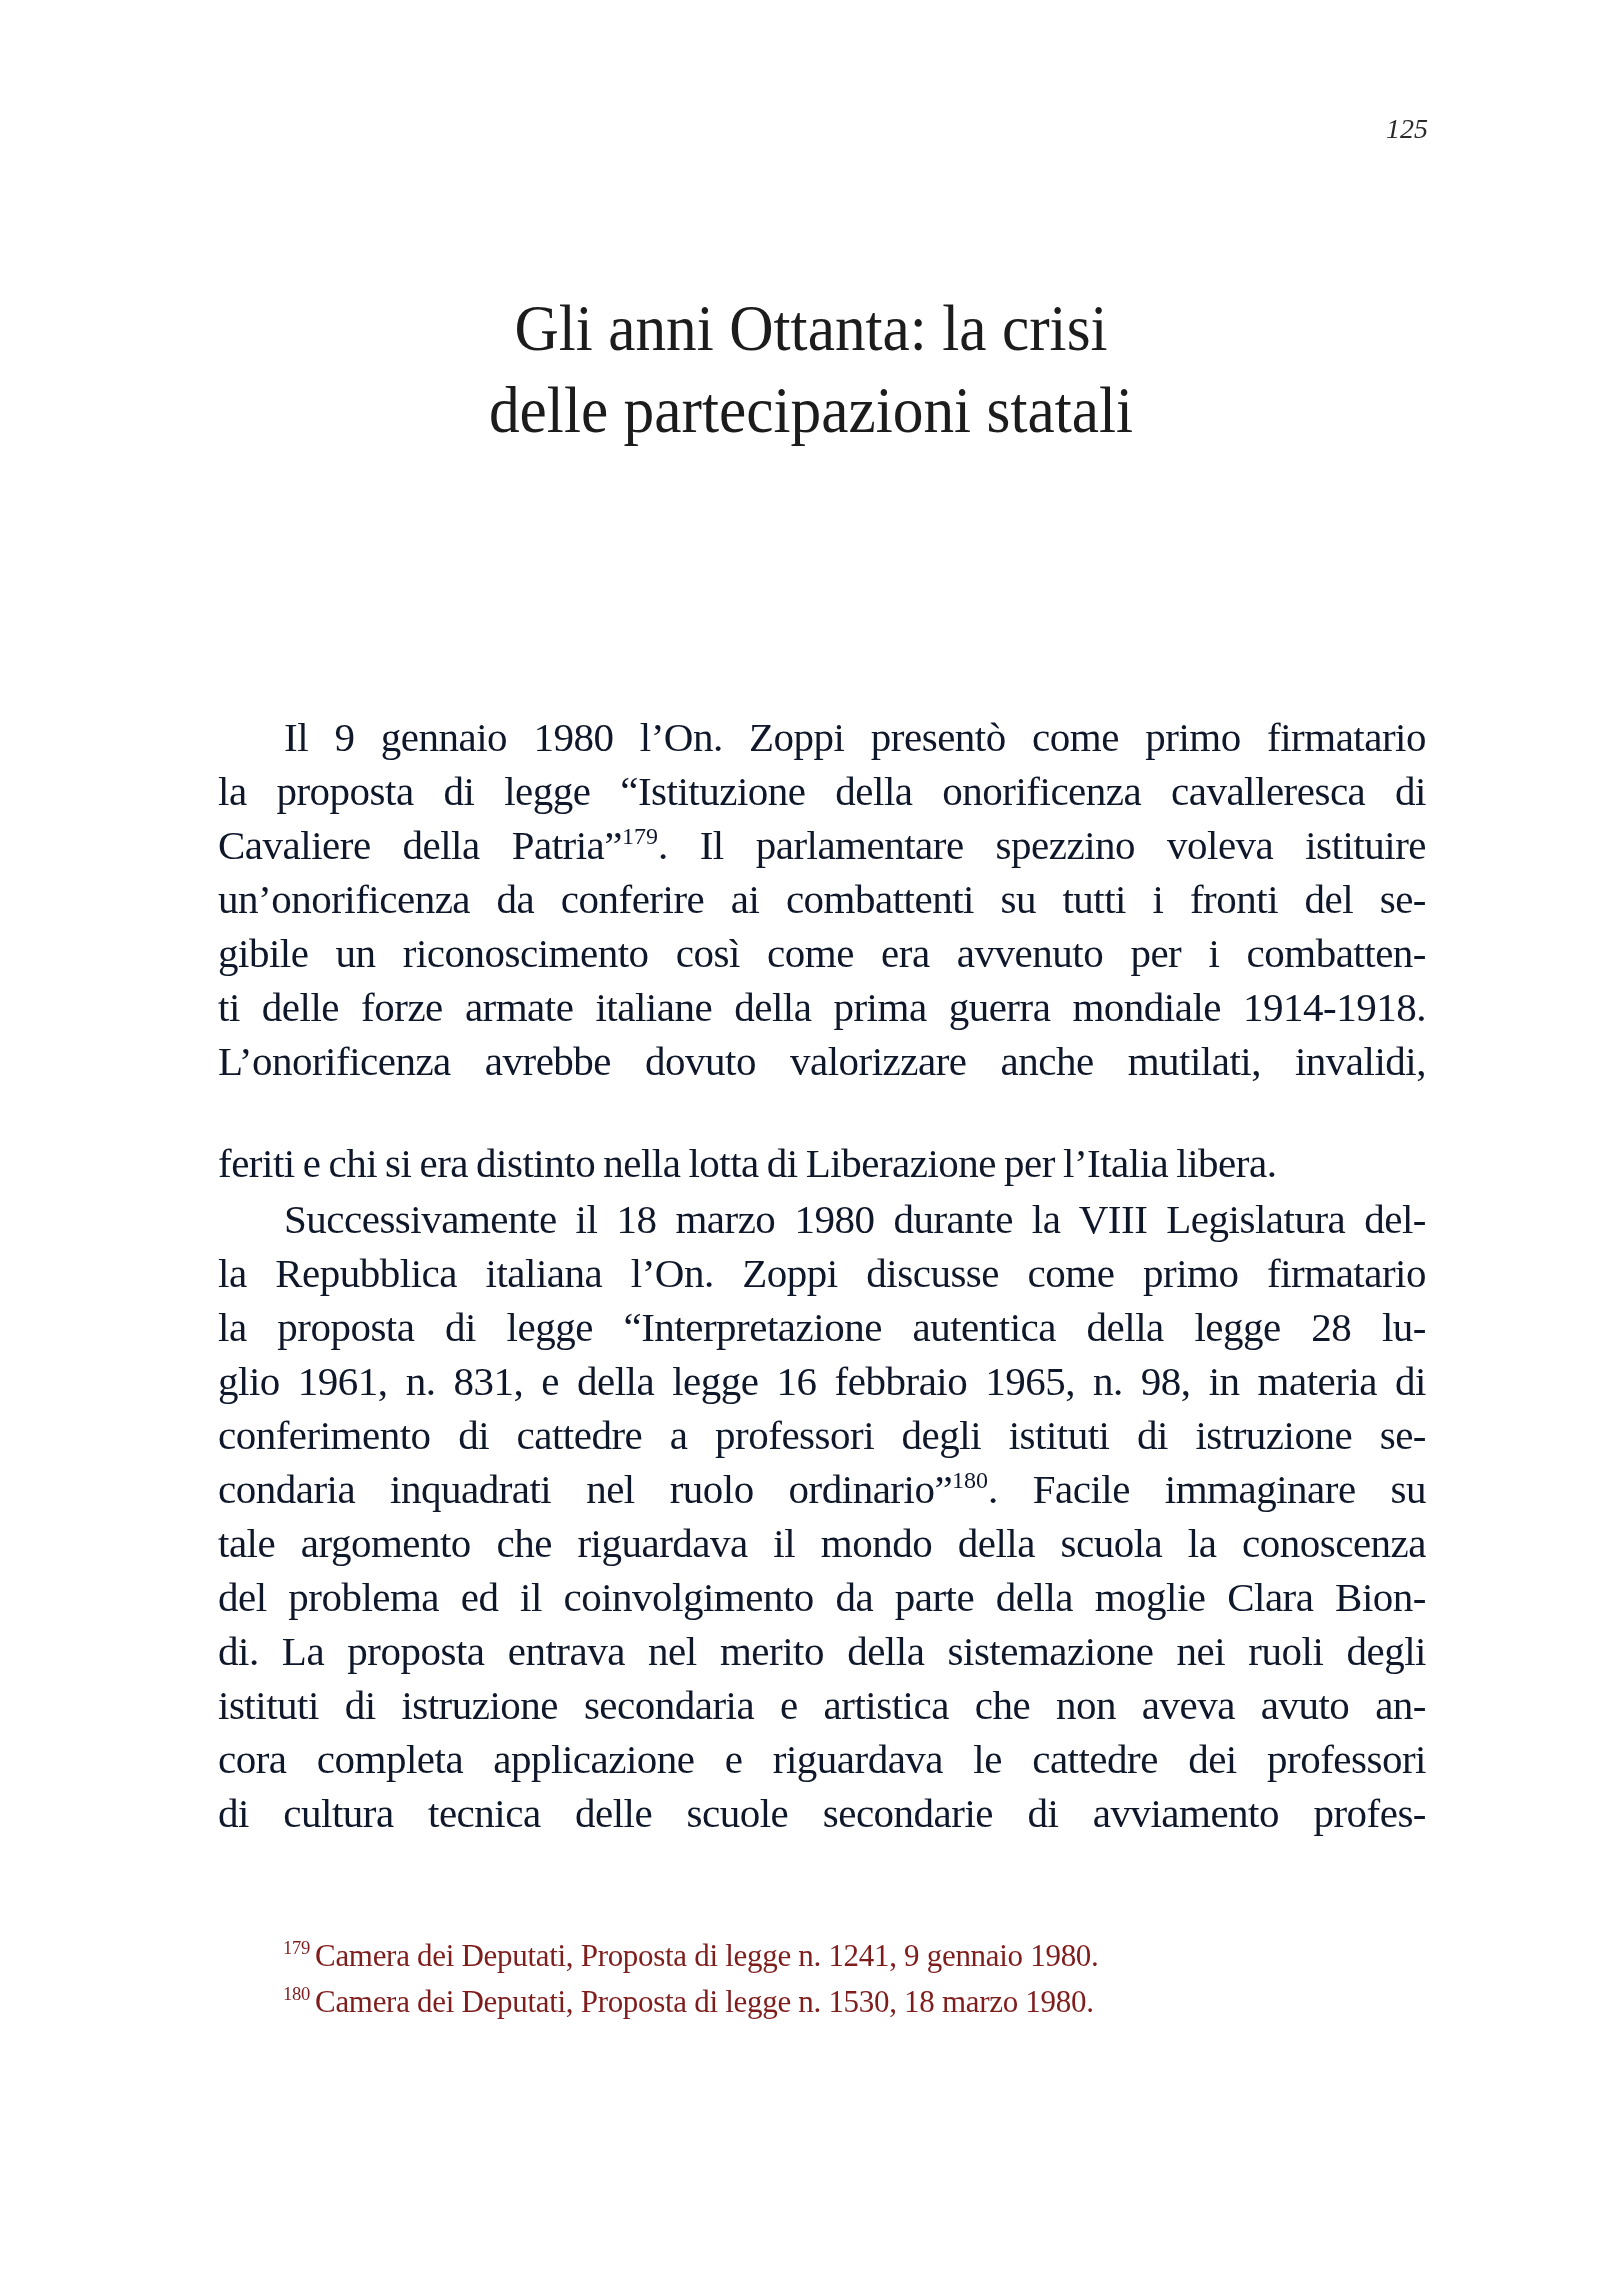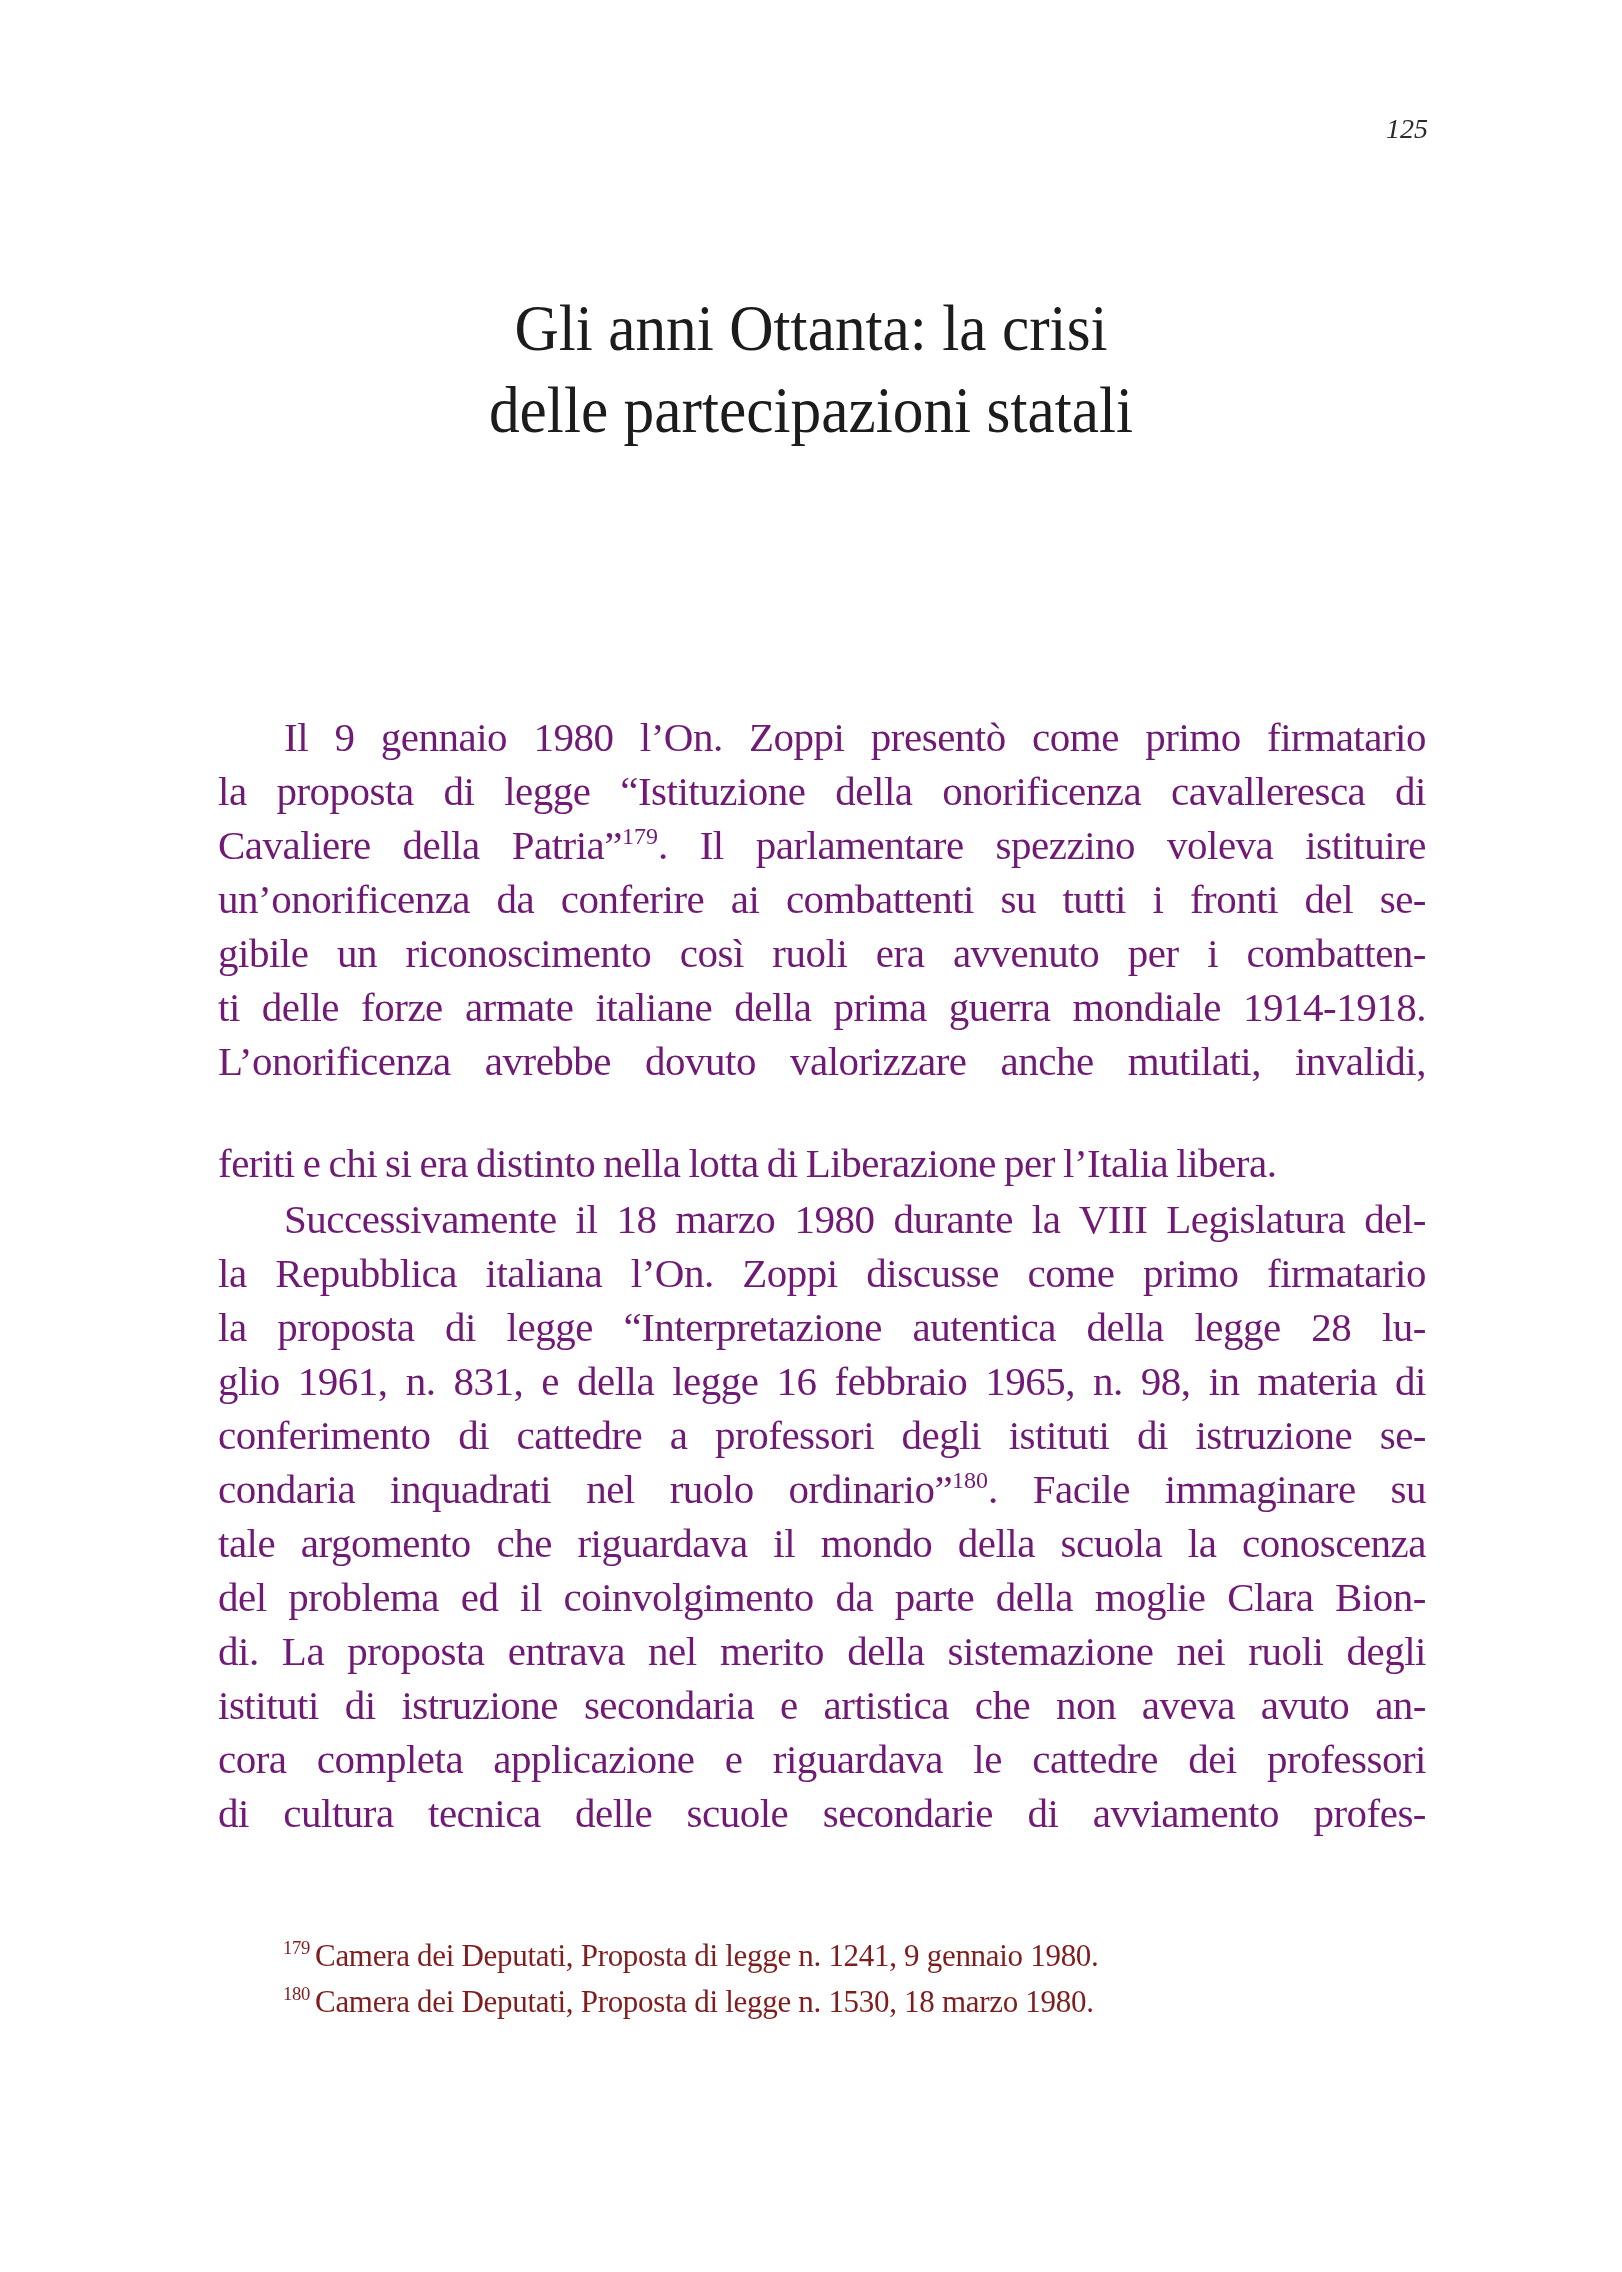--- a/index.html
+++ b/index.html
@@ -59,21 +59,21 @@
     .line {
       display: block;
       height: 54px;
       line-height: 54px;
       font-size: 41px;
       white-space: nowrap;
       text-align: justify;
       text-align-last: justify;
       letter-spacing: -0.5px;
       word-spacing: -1.7px;
-      color: #701a75;
+      color: #0f172a;
     }
     .line.indent { padding-left: 66px; }
     .line.last { text-align-last: left; margin-top: 48px; }
     sup.fnref {
       font-size: 24px;
       line-height: 0;
       vertical-align: 15px;
       letter-spacing: 0;
     }
     .footnotes {
@@ -109,21 +109,21 @@
     <span class="title-line">Gli anni Ottanta: la crisi</span>
     <span class="title-line">delle partecipazioni statali</span>
   </h1>
 
   <div class="body-text">
     <p class="paragraph">
         <span class="line indent" style="display: block;"><span>Il 9 gennaio 1980 l’On. Zoppi presentò come primo firmatario</span></span>
         <span class="line" style="display: block;"><span>la proposta di legge “Istituzione della onorificenza cavalleresca di</span></span>
         <span class="line" style="display: block;"><span>Cavaliere della Patria”</span><sup class="fnref">179</sup><span>. Il parlamentare spezzino voleva istituire</span></span>
         <span class="line" style="display: block;"><span>un’onorificenza da conferire ai combattenti su tutti i fronti del se-</span></span>
-        <span class="line" style="display: block;"><span>gibile un riconoscimento così ruoli era avvenuto per i combatten-</span></span>
+        <span class="line" style="display: block;"><span>gibile un riconoscimento così come era avvenuto per i combatten-</span></span>
         <span class="line" style="display: block;"><span>ti delle forze armate italiane della prima guerra mondiale 1914-1918.</span></span>
         <span class="line" style="display: block;"><span>L’onorificenza avrebbe dovuto valorizzare anche mutilati, invalidi,</span></span>
         <span class="line last" style="display: block;"><span>feriti e chi si era distinto nella lotta di Liberazione per l’Italia libera.</span></span>
       </p>
     <p class="paragraph">
         <span class="line indent" style="display: block;"><span>Successivamente il 18 marzo 1980 durante la VIII Legislatura del-</span></span>
         <span class="line" style="display: block;"><span>la Repubblica italiana l’On. Zoppi discusse come primo firmatario</span></span>
         <span class="line" style="display: block;"><span>la proposta di legge “Interpretazione autentica della legge 28 lu-</span></span>
         <span class="line" style="display: block;"><span>glio 1961, n. 831, e della legge 16 febbraio 1965, n. 98, in materia di</span></span>
         <span class="line" style="display: block;"><span>conferimento di cattedre a professori degli istituti di istruzione se-</span></span>

